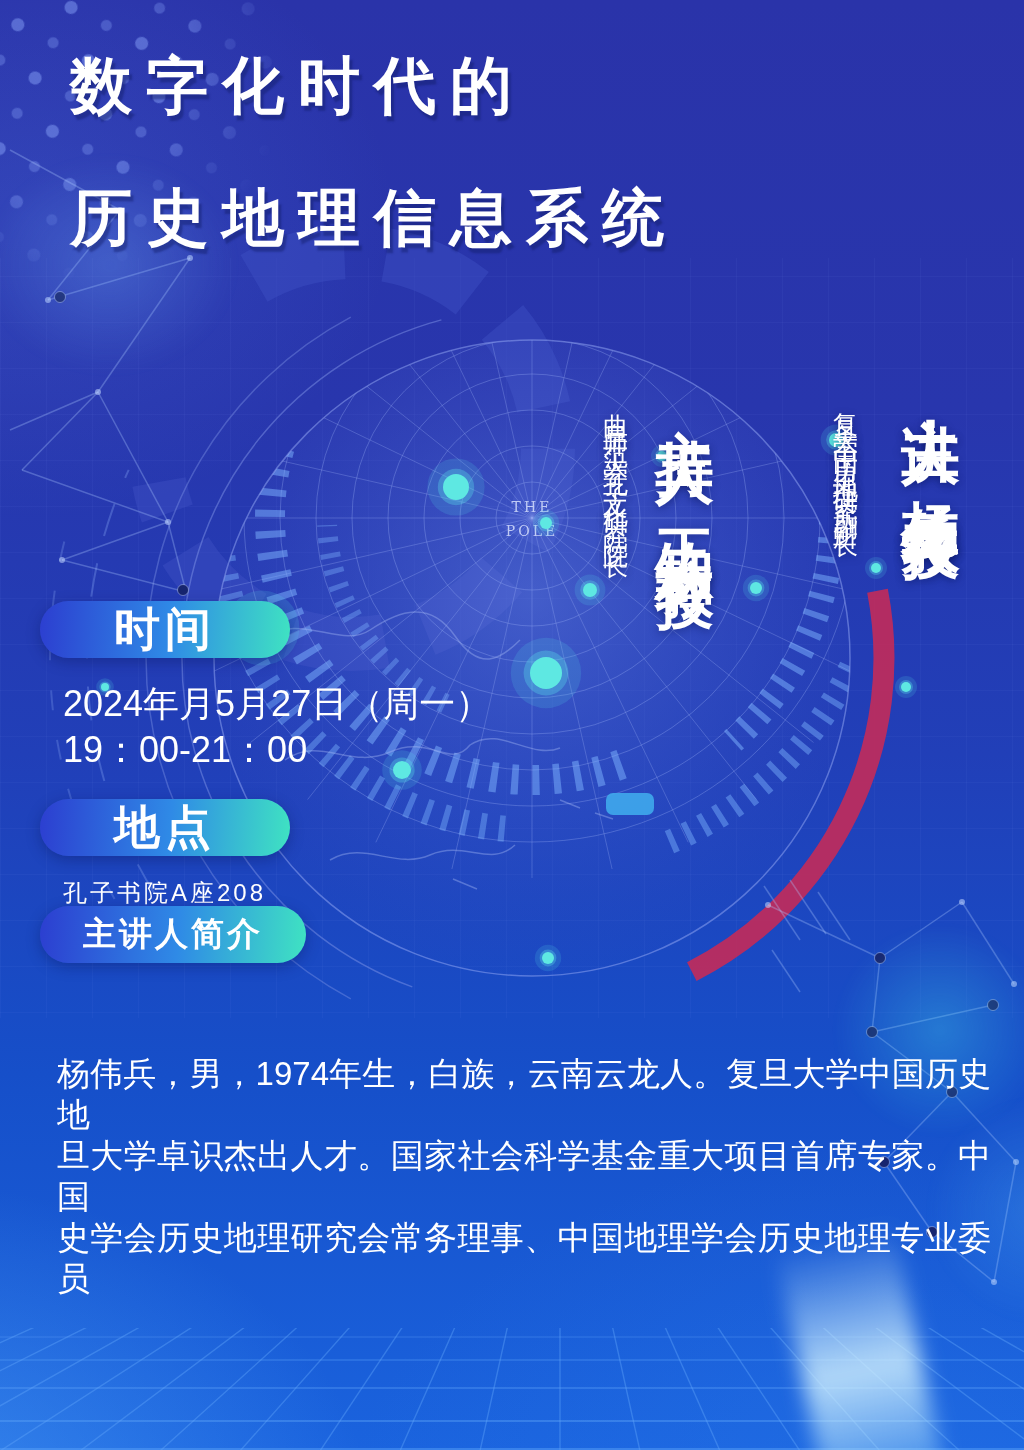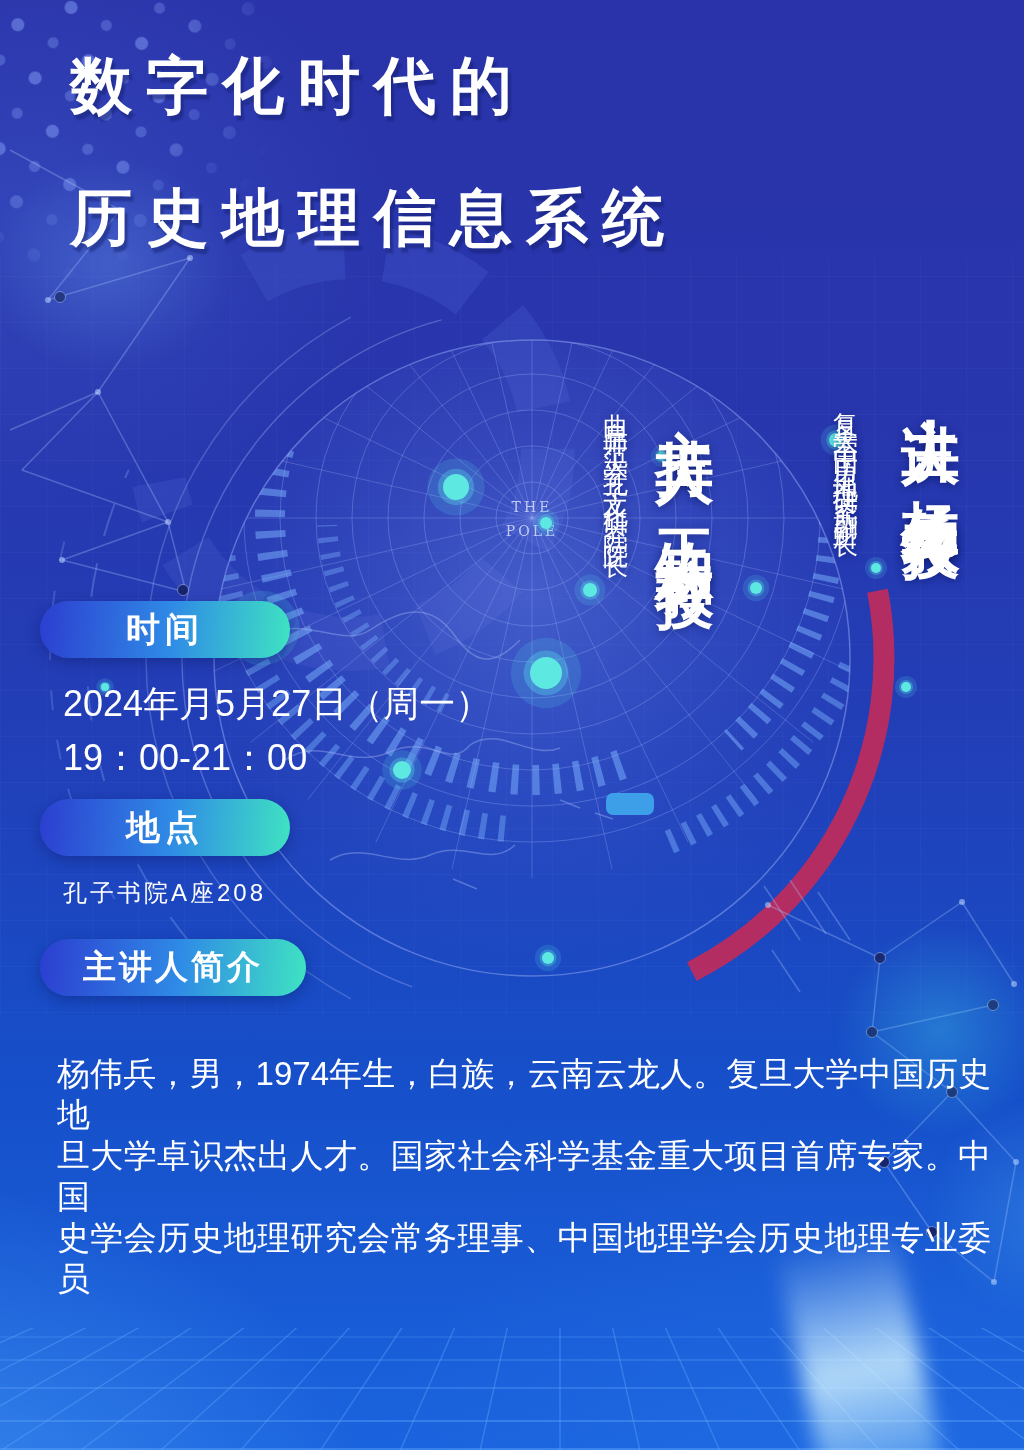--- a/index.html
+++ b/index.html
@@ -36,29 +36,29 @@
     text-shadow:3px 5px 2px rgba(18,28,105,.45);}
   #title1{top:44px;}
   #title2{top:176px;}
   .vcol{position:absolute;writing-mode:vertical-rl;color:#fff;white-space:nowrap;z-index:6;
     font-family:"DejaVu Serif","Liberation Serif",serif;text-shadow:0 2px 8px rgba(12,22,90,.45);}
   .host-main{left:646px;top:382px;font-size:58px;letter-spacing:11px;font-weight:600;}
   .host-sub{left:599px;top:393px;font-size:25px;letter-spacing:10px;font-weight:500;}
   .speaker-main{left:892px;top:372px;font-size:58px;letter-spacing:6px;font-weight:600;}
   .speaker-sub{left:829px;top:392px;font-size:25px;letter-spacing:8px;font-weight:500;}
   .badge{position:absolute;left:40px;height:57px;border-radius:29px;display:flex;align-items:center;justify-content:center;
-    color:#fff;font-weight:700;font-size:34px;letter-spacing:5px;z-index:5;
+    color:#fff;font-weight:700;font-size:46px;letter-spacing:5px;z-index:5;
     background:linear-gradient(95deg,#2c3ed0 0%,#2f8ae6 52%,#3fe3c2 100%);
     box-shadow:0 4px 14px rgba(10,20,90,.35);}
   #badge-time{top:601px;width:250px;}
   #badge-loc{top:799px;width:250px;}
-  #badge-bio{top:939px;width:266px;letter-spacing:3px;font-size:33px;}
+  #badge-bio{top:906px;width:266px;letter-spacing:3px;font-size:33px;}
   .info-text{position:absolute;color:#fff;font-weight:500;z-index:5;white-space:nowrap;}
   #date-line{left:63px;top:680px;font-size:36px;}
-  #hours-line{left:63px;top:726px;font-size:36px;margin-top:8px;}
+  #hours-line{left:63px;top:726px;font-size:36px;}
   #venue-line{left:63px;top:877px;font-size:24px;letter-spacing:3px;}
   .bio{position:absolute;left:57px;top:1053px;width:934px;z-index:5;font-size:33px;line-height:41px;font-weight:500;color:#fff;}
   .bio-line{text-align:justify;text-align-last:justify;}
 </style>
 </head>
 <body>
 
 <div class="poster">
   <div class="bg-tint"></div>
   <div class="dots"></div>

